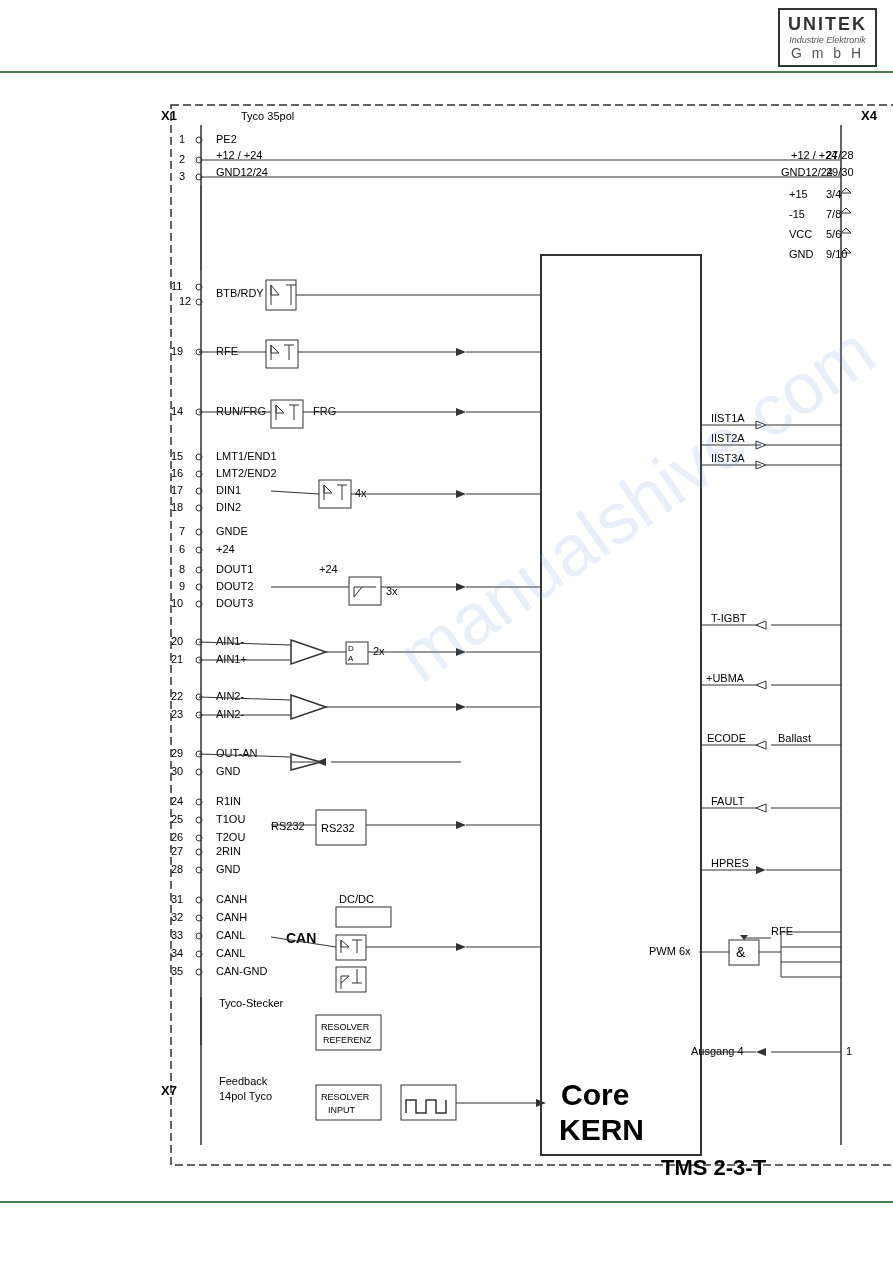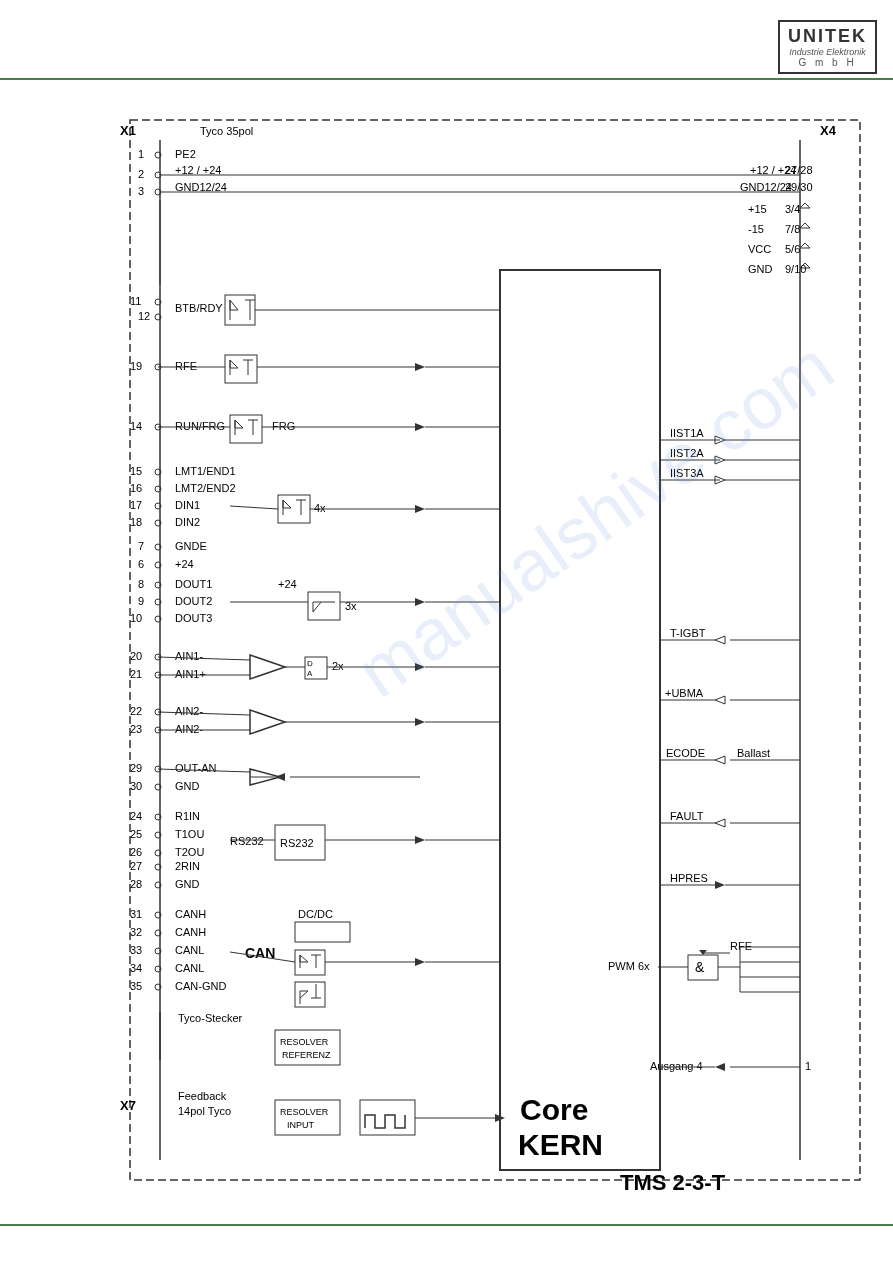--- a/index.html
+++ b/index.html
@@ -9,21 +9,21 @@
       background: #fff;
       font-family: Arial, sans-serif;
       font-size: 11px;
       color: #000;
     }
 
     
     .header {
       display: flex;
       justify-content: flex-end;
-      padding: 20px 16px 4px;
+      padding: 8px 16px 4px;
       border-bottom: 2px solid #4a7c4e;
     }
     .logo-box {
       border: 2px solid #333;
       padding: 4px 8px;
       display: flex;
       flex-direction: column;
       align-items: center;
     }
     .logo-title {
@@ -31,36 +31,37 @@
       font-weight: bold;
       letter-spacing: 2px;
       color: #333;
     }
     .logo-subtitle {
       font-size: 9px;
       color: #555;
       font-style: italic;
     }
     .logo-subtitle2 {
-      font-size: 10px;
+      font-size: 14px;
       color: #555;
       letter-spacing: 3px;
     }
 
     
     .footer-line {
       height: 2px;
       background: #4a7c4e;
       margin-top: 4px;
     }
 
     
     .diagram-area {
-      padding: 20px 30px;
+      padding: 12px 30px;
       position: relative;
+      margin-left: 41px;
     }
 
     
     .diagram-svg {
       display: block;
       margin: 0 auto;
     }
 
     text {
       font-family: Arial, sans-serif;

